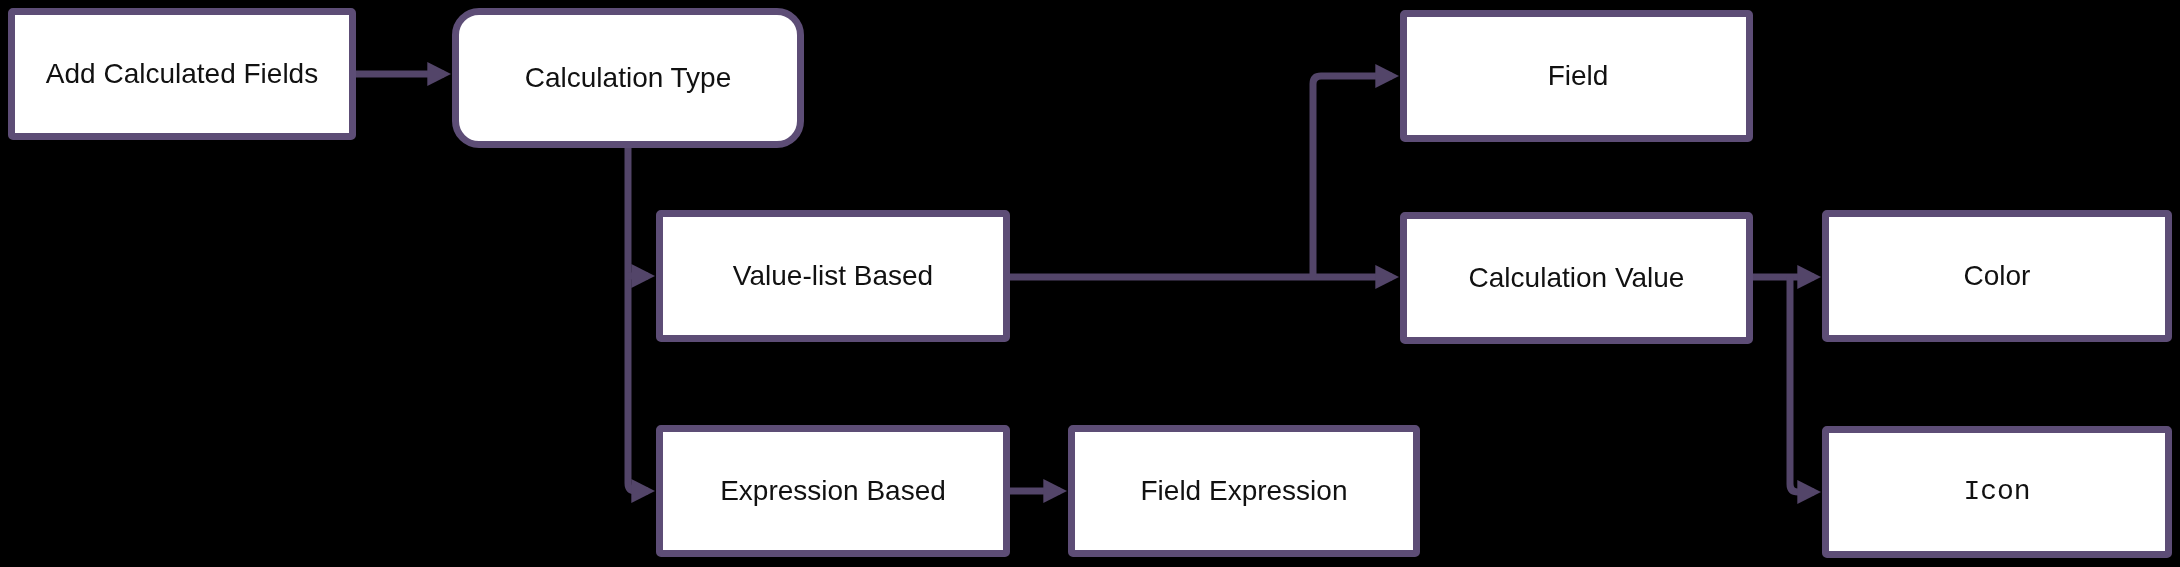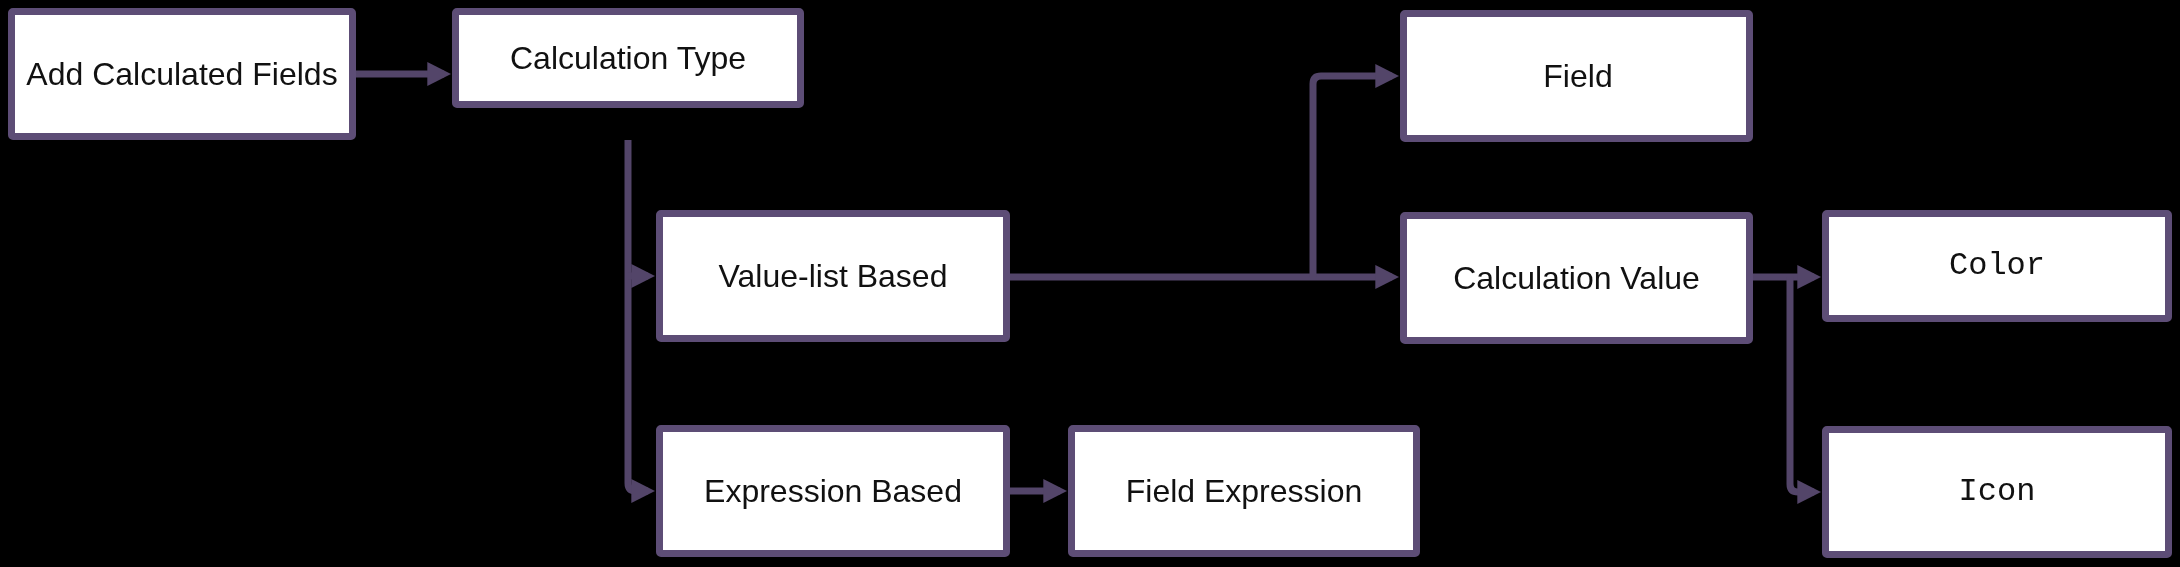--- a/index.html
+++ b/index.html
@@ -36,21 +36,21 @@
   }
   .node {
     position: absolute;
     background: var(--box-fill);
     border: 7px solid var(--box-border);
     border-radius: 5px;
     display: flex;
     align-items: center;
     justify-content: center;
     text-align: center;
-    font-size: 32px;
+    font-size: 28px;
     color: var(--text);
     line-height: 1.2;
     padding: 0 10px;
   }
 </style>
 </head>
 <body>
 
 <div class="canvas">
 
@@ -73,29 +73,29 @@
 
     <path class="edge" d="M1753,277 H1814" marker-end="url(#arrowhead)"></path>
 
     <path class="edge" d="M1790,277 V484 Q1790,492 1798,492 H1814" marker-end="url(#arrowhead)"></path>
 
     <path class="edge" d="M1010,491 H1060" marker-end="url(#arrowhead)"></path>
   </svg>
 
   <div class="node" style="left:8px;    top:8px;   width:348px; height:132px;">Add Calculated Fields</div>
 
-  <div class="node" style="left:452px;  top:8px;   width:352px; height:100px;">Calculation Type</div>
+  <div class="node" style="left:452px;  top:8px;   width:352px; height:140px;border-radius:27px;">Calculation Type</div>
 
   <div class="node" style="left:1400px; top:10px;  width:353px; height:132px;padding-left:13px;">Field</div>
 
   <div class="node" style="left:656px;  top:210px; width:354px; height:132px;">Value-list Based</div>
 
   <div class="node" style="left:1400px; top:212px; width:353px; height:132px;text-align:center;">Calculation Value</div>
 
-  <div class="node" style="left:1822px; top:210px; width:350px; height:112px;font-family:Liberation Mono, monospace;">Color</div>
+  <div class="node" style="left:1822px; top:210px; width:350px; height:132px;">Color</div>
 
   <div class="node" style="left:656px;  top:425px; width:354px; height:132px;">Expression Based</div>
 
   <div class="node" style="left:1068px; top:425px; width:352px; height:132px;">Field Expression</div>
 
   <div class="node" style="left:1822px; top:426px; width:350px; height:132px;font-family:Liberation Mono, monospace;">Icon</div>
 
 </div>
 
 </body></html>

